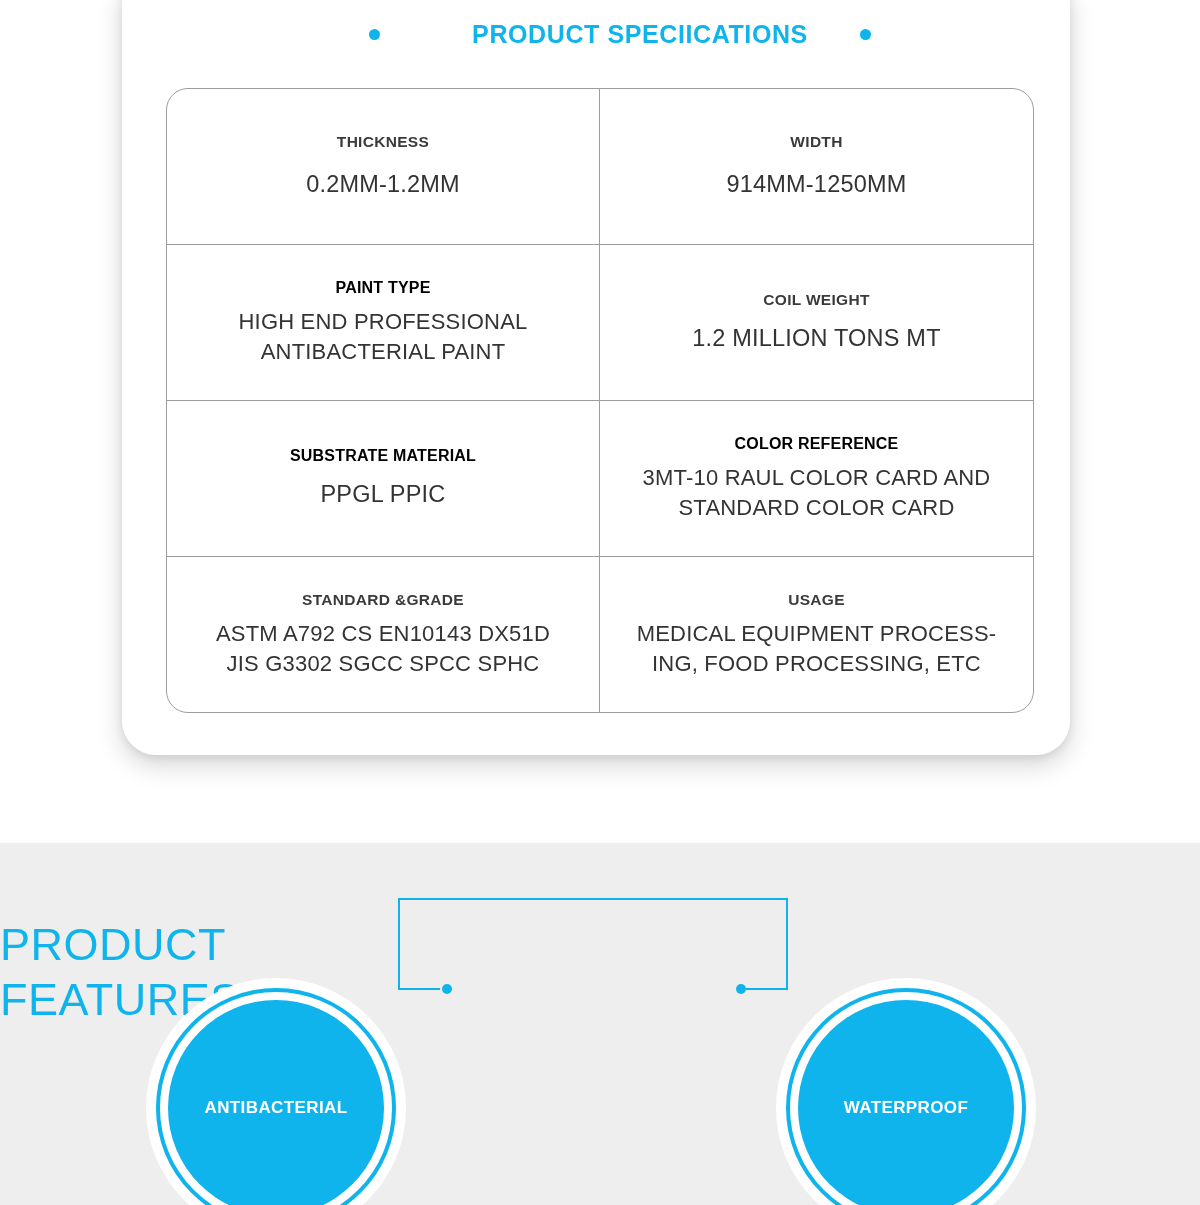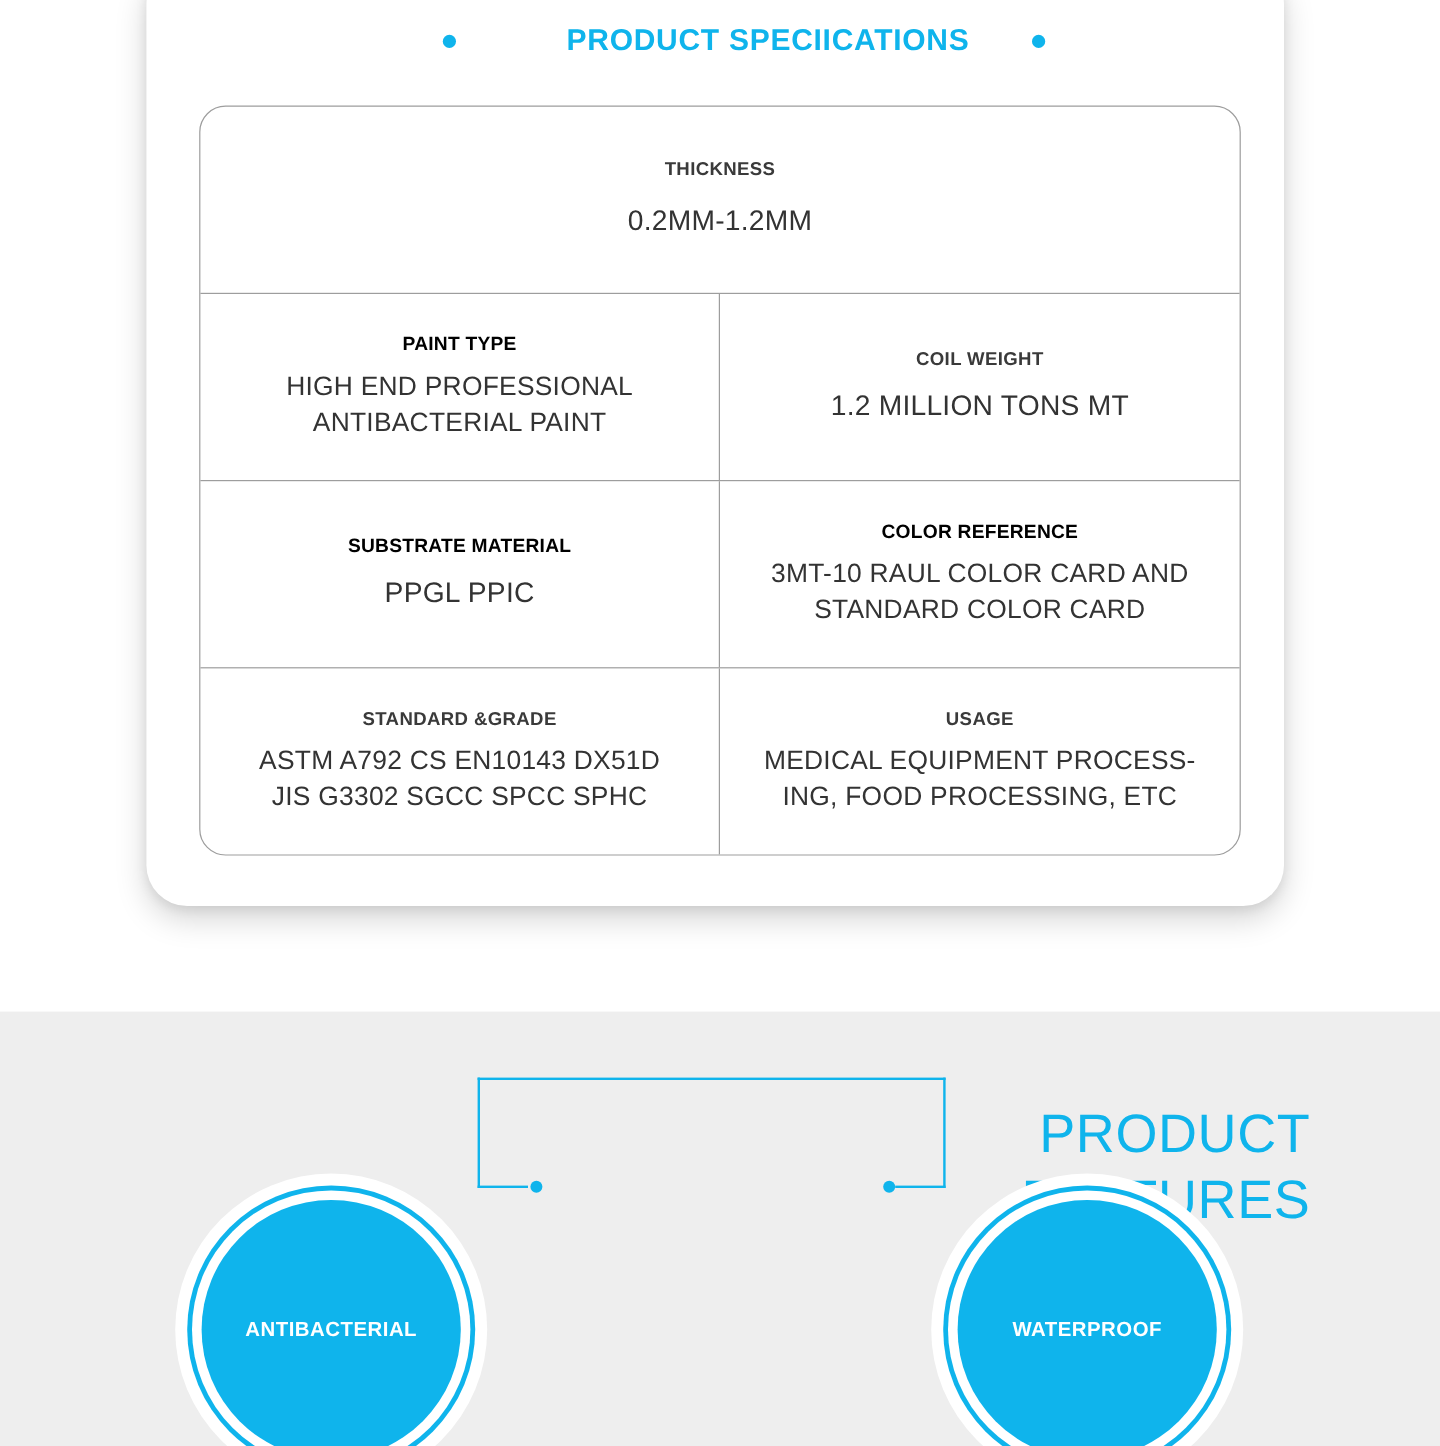--- a/index.html
+++ b/index.html
@@ -150,21 +150,21 @@
     top: 86px;
   }
   #frame-dot-left  { left: 44px; }
   #frame-dot-right { left: 338px; }
 
   #features-title {
     position: absolute;
     left: 0;
     top: 75px;
     width: 1092px;
-    text-align: right;
+    text-align: left;
     font-size: 45px;
     font-weight: 400;
     line-height: 1.22;
     color: #0fb4ec;
     letter-spacing: 0.5px;
   }
 
   
   .feature-circle {
     position: absolute;
@@ -215,20 +215,25 @@
       <span class="title-dot"></span>
     </div>
 
     <div id="spec-table">
 
       <div class="spec-row">
         <div class="spec-cell">
           <div class="cell-label bold-small">THICKNESS</div>
           <div class="gap-18"></div>
           <div class="cell-value v-23">0.2MM-1.2MM</div>
+        </div>
+        <div class="spec-cell">
+          <div class="cell-label bold-small">WIDTH</div>
+          <div class="gap-18"></div>
+          <div class="cell-value v-23">914MM-1250MM</div>
         </div>
       </div>
 
       <div class="spec-row">
         <div class="spec-cell">
           <div class="cell-label light-large">PAINT TYPE</div>
           <div class="gap-10"></div>
           <div class="cell-value v-22">HIGH END PROFESSIONAL</div>
           <div class="cell-value v-22">ANTIBACTERIAL PAINT</div>
         </div>

